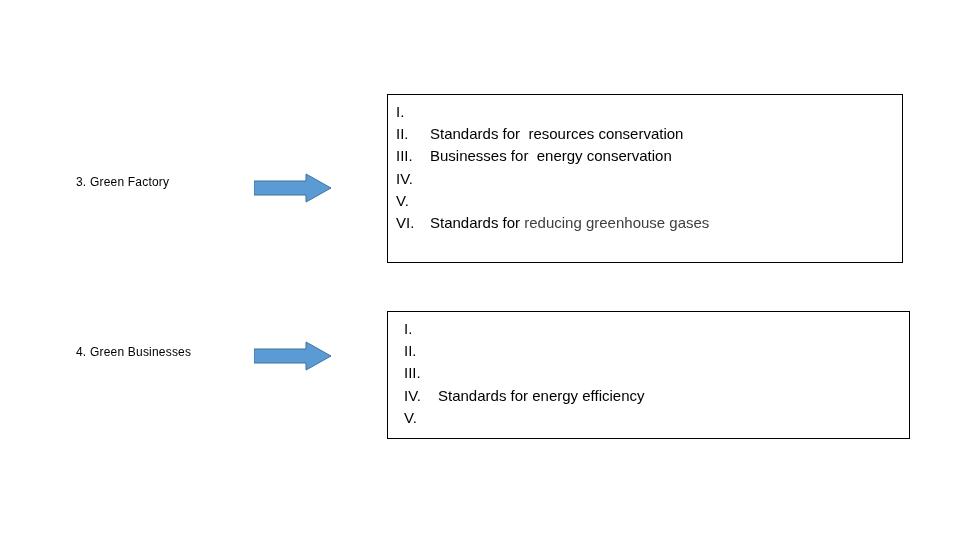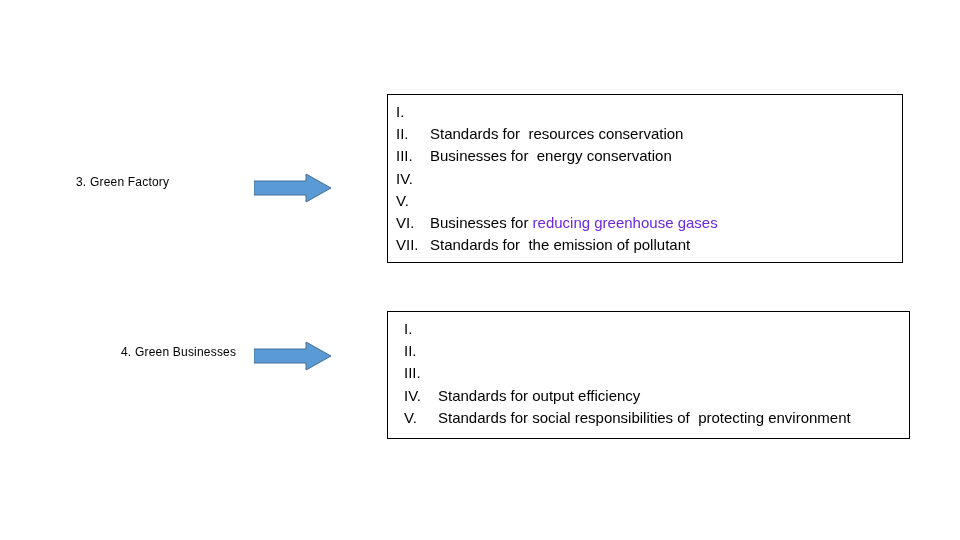--- a/index.html
+++ b/index.html
@@ -25,21 +25,21 @@
 
   
   .row-label {
     position: absolute;
     font-size: 12px;
     color: #000000;
     white-space: nowrap;
     letter-spacing: 0.2px;
   }
   #label-1 { left: 76px; top: 175px; }
-  #label-2 { left: 76px; top: 345px; margin-left: 45px; }
+  #label-2 { left: 76px; top: 345px; }
 
   
   .arrow {
     position: absolute;
     width: 78px;
     height: 30px;
   }
   #arrow-1 { left: 254px; top: 173px; }
   #arrow-2 { left: 254px; top: 341px; }
 
@@ -86,21 +86,21 @@
     flex: 0 0 34px;
     text-align: left;
   }
   #box-1 .numeral { margin-left: 8px; }
   #box-2 .numeral { margin-left: 16px; }
 
   .text {
     white-space: pre;
   }
   .highlight {
-    color: #6d28d9;
+    color: #404040;
   }
 </style>
 </head>
 <body>
 
 <div class="slide">
 
   <div class="row-label" id="label-1">3. Green Factory</div>
 
   <div class="arrow" id="arrow-1">
@@ -123,26 +123,22 @@
         <span class="text">Businesses for  energy conservation</span>
       </li>
       <li>
         <span class="numeral">IV.</span>
       </li>
       <li>
         <span class="numeral">V.</span>
       </li>
       <li>
         <span class="numeral">VI.</span>
-        <span class="text">Businesses for </span>
+        <span class="text">Standards for </span>
           <span class="text highlight">reducing greenhouse gases</span>
-      </li>
-      <li>
-        <span class="numeral">VII.</span>
-        <span class="text">Standards for  the emission of pollutant</span>
       </li>
     </ul>
   </div>
 
   <div class="row-label" id="label-2">4. Green Businesses</div>
 
   <div class="arrow" id="arrow-2">
     <svg width="78" height="30" viewBox="0 0 78 30" xmlns="http://www.w3.org/2000/svg">
       <polygon points="0,8 52,8 52,1 77,15 52,29 52,22 0,22" fill="#5b9bd5" stroke="#41719c" stroke-width="1"></polygon>
     </svg>
@@ -154,22 +150,21 @@
         <span class="numeral">I.</span>
       </li>
       <li>
         <span class="numeral">II.</span>
       </li>
       <li>
         <span class="numeral">III.</span>
       </li>
       <li>
         <span class="numeral">IV.</span>
-        <span class="text">Standards for output efficiency</span>
+        <span class="text">Standards for energy efficiency</span>
       </li>
       <li>
         <span class="numeral">V.</span>
-        <span class="text">Standards for social responsibilities of  protecting environment</span>
       </li>
     </ul>
   </div>
 
 </div>
 
 </body></html>

